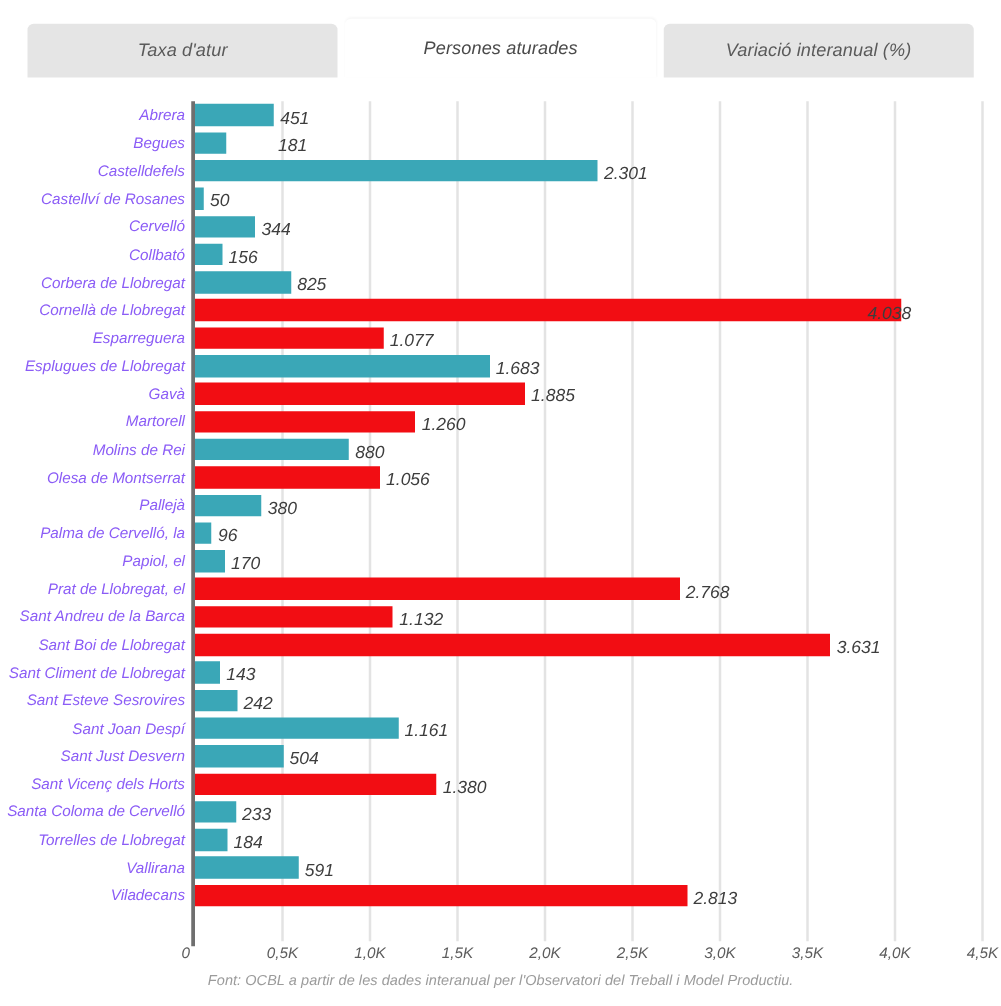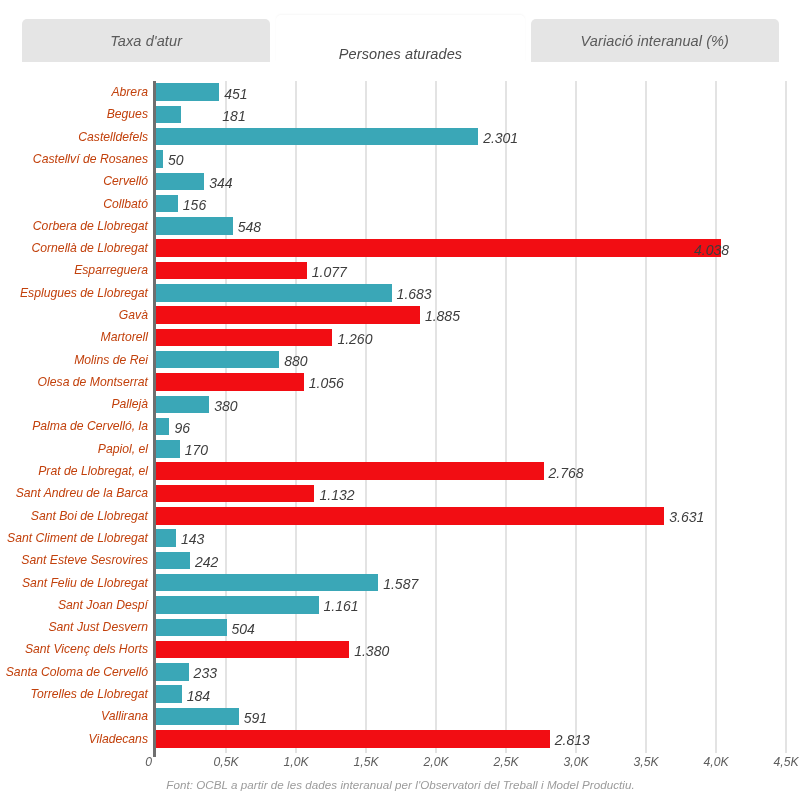--- a/index.html
+++ b/index.html
@@ -41,21 +41,20 @@
     user-select: none;
     letter-spacing: .1px;
   }
   .tab.active {
     background: #ffffff;
     height: 47px;
     color: #4a4a4a;
     box-shadow: 0 -1px 2px rgba(0,0,0,0.035);
     position: relative;
     z-index: 3;
-    align-items: flex-end;
   }
   .tab-sep { width: 6px; flex: 0 0 6px; }
 
   
   .chart-area {
     position: absolute;
     left: 0; top: 62px;
     width: 801px; height: 743px;
   }
   .plot {
@@ -91,21 +90,21 @@
     height: 22.3px;
     display: flex;
     align-items: center;
   }
   .cat-label {
     position: absolute;
     left: 0;
     width: 148px;
     text-align: right;
     font-size: 12.2px;
-    color: #c2410c;
+    color: #8b5cf6;
     white-space: nowrap;
     line-height: 1;
   }
   .bar {
     position: absolute;
     left: 156px;
     height: 17.5px;
     top: 2.4px;
   }
   .bar.teal { background: #3aa7b7; }
@@ -205,21 +204,21 @@
             <div class="val-label" style="left: 209.16px;">344</div>
           </div>
           <div class="row">
             <div class="cat-label">Collbató</div>
             <div class="bar teal" style="width: 21.84px;"></div>
             <div class="val-label" style="left: 182.84px;">156</div>
           </div>
           <div class="row">
             <div class="cat-label">Corbera de Llobregat</div>
             <div class="bar teal" style="width: 76.72px;"></div>
-            <div class="val-label" style="left: 237.72px;">548</div>
+            <div class="val-label" style="left: 237.72px;">825</div>
           </div>
           <div class="row">
             <div class="cat-label">Cornellà de Llobregat</div>
             <div class="bar red" style="width: 565.32px;"></div>
             <div class="val-label" style="left: 694px;">4.038</div>
           </div>
           <div class="row">
             <div class="cat-label">Esparreguera</div>
             <div class="bar red" style="width: 150.78px;"></div>
             <div class="val-label" style="left: 311.78px;">1.077</div>
@@ -281,25 +280,20 @@
           </div>
           <div class="row">
             <div class="cat-label">Sant Climent de Llobregat</div>
             <div class="bar teal" style="width: 20.02px;"></div>
             <div class="val-label" style="left: 181.02px;">143</div>
           </div>
           <div class="row">
             <div class="cat-label">Sant Esteve Sesrovires</div>
             <div class="bar teal" style="width: 33.88px;"></div>
             <div class="val-label" style="left: 194.88px;">242</div>
-          </div>
-          <div class="row">
-            <div class="cat-label">Sant Feliu de Llobregat</div>
-            <div class="bar teal" style="width: 222.18px;"></div>
-            <div class="val-label" style="left: 383.18px;">1.587</div>
           </div>
           <div class="row">
             <div class="cat-label">Sant Joan Despí</div>
             <div class="bar teal" style="width: 162.54px;"></div>
             <div class="val-label" style="left: 323.54px;">1.161</div>
           </div>
           <div class="row">
             <div class="cat-label">Sant Just Desvern</div>
             <div class="bar teal" style="width: 70.56px;"></div>
             <div class="val-label" style="left: 231.56px;">504</div>

